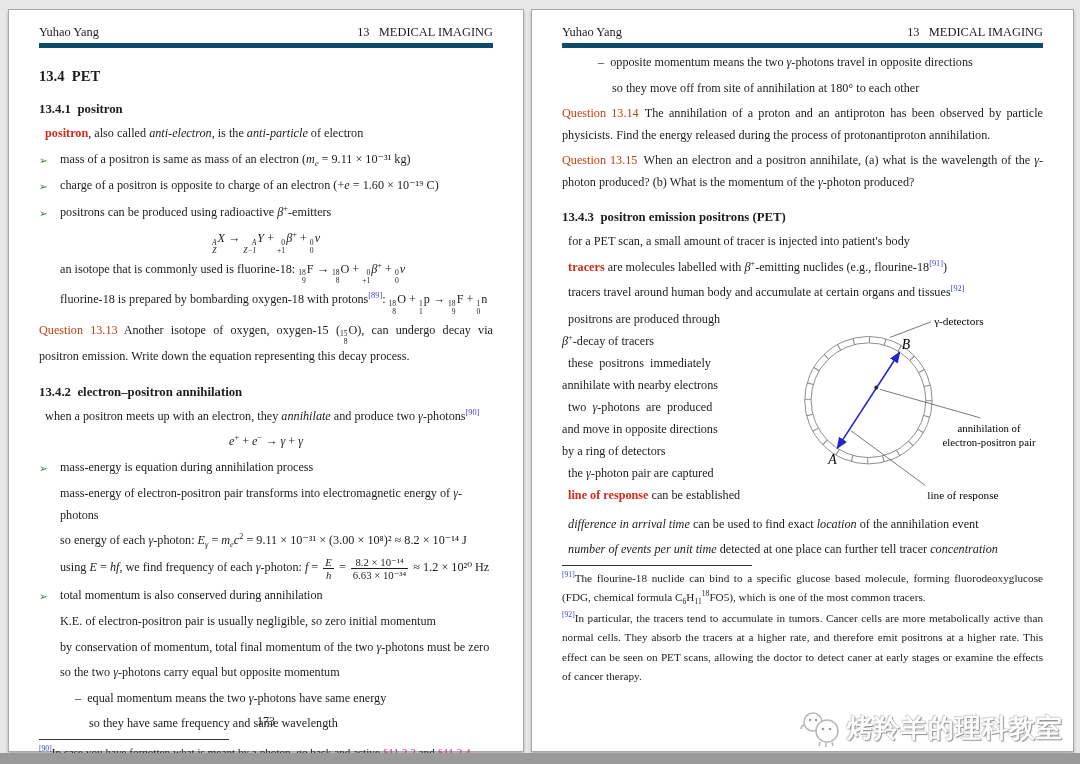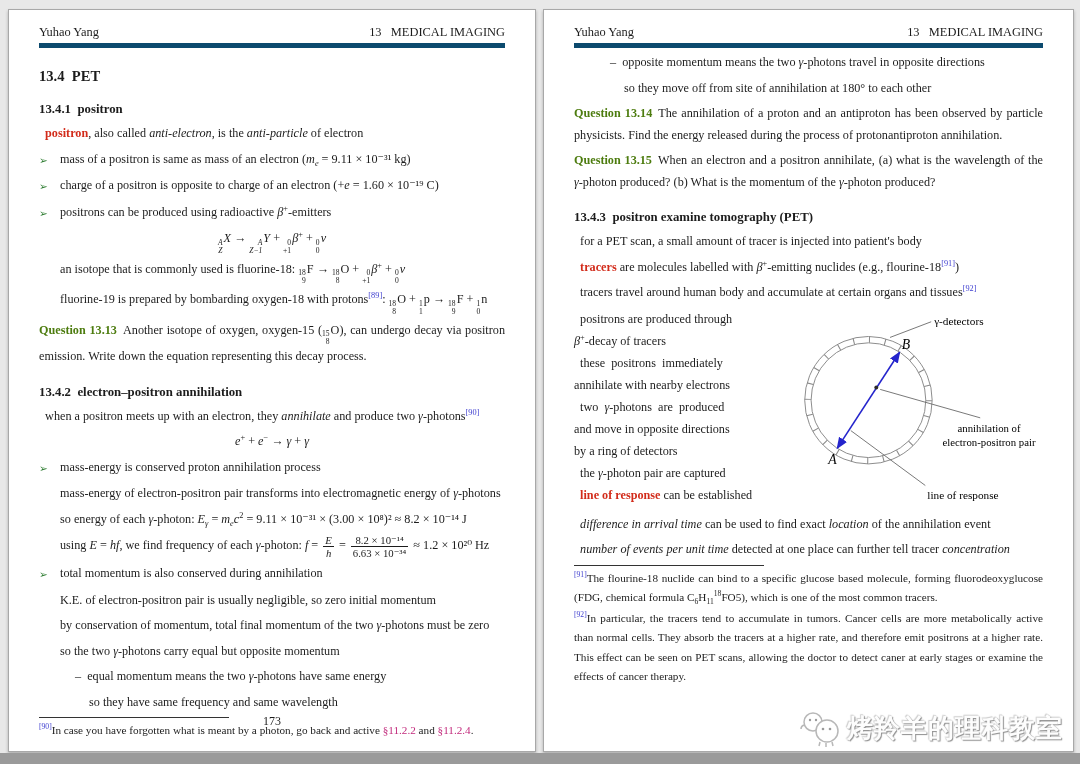--- a/index.html
+++ b/index.html
@@ -32,36 +32,36 @@
   .bk-bullet{display:flex;margin:4px 0;line-height:21.5px;}
   .bk-bullet .marker{color:#2e7d32;width:21px;flex:none;font-family:"DejaVu Sans",sans-serif;font-size:10.5px;padding-top:1px;}
   .bk-sub{margin:4px 0 4px 21px;line-height:21.5px;}
   .bk-dash{margin:4px 0 4px 36px;line-height:21.5px;}
   .bk-dash2{margin:4px 0 4px 50px;line-height:21.5px;}
   .bk-fn{font-size:11.2px;line-height:19.5px;text-align:justify;margin:1px 0;}
 
   
   .i{font-style:italic;}
   .red{color:#d22b1a;font-weight:bold;}
-  .mag{color:#4d7c0f;font-weight:bold;}
+  .mag{color:#c2410c;font-weight:normal;}
   .blue{color:#4040d0;}
   .ref{color:#c22a7c;}
   .sup{vertical-align:super;font-size:.68em;line-height:0;}
   .sub{vertical-align:sub;font-size:.68em;line-height:0;}
   .stack{display:inline-flex;flex-direction:column;font-size:.62em;line-height:1.05;vertical-align:-.35em;text-align:right;margin-right:1px;}
   .frac{display:inline-flex;flex-direction:column;vertical-align:middle;text-align:center;font-size:.88em;line-height:1.12;margin:0 2px;}
   .frac .num{border-bottom:1px solid #1c1c1c;padding:0 2px;}
   .frac .den{padding:0 2px;}
 
   .footnotes{}
   .fn-rule{width:190px;border-top:1px solid #333;margin-bottom:3px;}
   .page-number{position:absolute;bottom:22px;left:0;right:0;text-align:center;font-size:12px;}
 
   
-  .figure{display:flex;margin:3px 0 0 0;}
+  .figure{display:flex;margin:3px 0 0 0;gap:12px;}
   .fig-text{width:214px;flex:none;}
   .fig-line{line-height:22px;}
   .fig-diagram{flex:1;}
   .fig-diagram svg{display:block;margin-top:2px;}
 
   .watermark{
     position:absolute;right:10px;bottom:4px;display:flex;align-items:center;gap:3px;
     font-size:26px;font-weight:bold;letter-spacing:1px;color:#fdfdfd;
     text-shadow:1px 1px 1px #8f8f8f,-1px -1px 1px #cfcfcf,0 0 1px #aaaaaa;
     pointer-events:none;
@@ -112,21 +112,21 @@
           </span><span>F → </span><span class="stack">
             <span>18</span>
             <span>8</span>
           </span><span>O + </span><span class="stack">
             <span>0</span>
             <span>+1</span>
           </span><span class="i">β</span><span class="sup">+</span><span> + </span><span class="stack">
             <span>0</span>
             <span>0</span>
           </span><span class="i">ν</span></div>
-        <div class="bk-sub"><span>fluorine-19 is prepared by bombarding oxygen-18 with protons</span><span class="blue sup">[89]</span><span>: </span><span class="stack">
+        <div class="bk-sub"><span>fluorine-18 is prepared by bombarding oxygen-18 with protons</span><span class="blue sup">[89]</span><span>: </span><span class="stack">
             <span>18</span>
             <span>8</span>
           </span><span>O + </span><span class="stack">
             <span>1</span>
             <span>1</span>
           </span><span>p → </span><span class="stack">
             <span>18</span>
             <span>9</span>
           </span><span>F + </span><span class="stack">
             <span>1</span>
@@ -134,21 +134,21 @@
           </span><span>n</span></div>
         <div class="bk-para"><span class="mag">Question 13.13</span><span> Another isotope of oxygen, oxygen-15 (</span><span class="stack">
             <span>15</span>
             <span>8</span>
           </span><span>O), can undergo decay via positron emission. Write down the equation representing this decay process.</span></div>
         <div class="bk-h2"><span>13.4.2  electron–positron annihilation</span></div>
         <div class="bk-line"><span> when a positron meets up with an electron, they </span><span class="i">annihilate</span><span> and produce two </span><span class="i">γ</span><span>-photons</span><span class="blue sup">[90]</span></div>
         <div class="bk-eq"><span class="i">e</span><span class="sup">+</span><span> + </span><span class="i">e</span><span class="sup">−</span><span> → </span><span class="i">γ</span><span> + </span><span class="i">γ</span></div>
         <div class="bk-bullet">
           <span class="marker">➢</span>
-          <span class="bcontent"><span>mass-energy is conserved proton annihilation process</span></span>
+          <span class="bcontent"><span>mass-energy is equation during annihilation process</span></span>
         </div>
         <div class="bk-sub"><span>mass-energy of electron-positron pair transforms into electromagnetic energy of </span><span class="i">γ</span><span>-photons</span></div>
         <div class="bk-sub"><span>so energy of each </span><span class="i">γ</span><span>-photon: </span><span class="i">E</span><span class="i sub">γ</span><span> = </span><span class="i">m</span><span class="i sub">e</span><span class="i">c</span><span class="sup">2</span><span> = 9.11 × 10⁻³¹ × (3.00 × 10⁸)² ≈ 8.2 × 10⁻¹⁴ J</span></div>
         <div class="bk-sub"><span>using </span><span class="i">E</span><span> = </span><span class="i">hf</span><span>, we find frequency of each </span><span class="i">γ</span><span>-photon: </span><span class="i">f</span><span> = </span><span class="frac i">
             <span class="num">E</span>
             <span class="den">h</span>
           </span><span> = </span><span class="frac">
             <span class="num">8.2 × 10⁻¹⁴</span>
             <span class="den">6.63 × 10⁻³⁴</span>
           </span><span> ≈ 1.2 × 10²⁰ Hz</span></div>
@@ -174,21 +174,21 @@
   <div class="page">
     <div class="page-header">
       <span class="hdr-left">Yuhao Yang</span>
       <span class="hdr-right">13   MEDICAL IMAGING</span>
     </div>
     <div class="content">
         <div class="bk-dash"><span>– opposite momentum means the two </span><span class="i">γ</span><span>-photons travel in opposite directions</span></div>
         <div class="bk-dash2"><span>so they move off from site of annihilation at 180° to each other</span></div>
         <div class="bk-para"><span class="mag">Question 13.14</span><span> The annihilation of a proton and an antiproton has been observed by particle physicists. Find the energy released during the process of protonantiproton annihilation.</span></div>
         <div class="bk-para"><span class="mag">Question 13.15</span><span> When an electron and a positron annihilate, (a) what is the wavelength of the </span><span class="i">γ</span><span>-photon produced? (b) What is the momentum of the </span><span class="i">γ</span><span>-photon produced?</span></div>
-        <div class="bk-h2"><span>13.4.3  positron examine tomography (PET)</span></div>
+        <div class="bk-h2"><span>13.4.3  positron emission positrons (PET)</span></div>
         <div class="bk-line"><span> for a PET scan, a small amount of tracer is injected into patient's body</span></div>
         <div class="bk-line"><span> </span><span class="red">tracers</span><span> are molecules labelled with </span><span class="i">β</span><span class="sup">+</span><span>-emitting nuclides (e.g., flourine-18</span><span class="blue sup">[91]</span><span>)</span></div>
         <div class="bk-line"><span> tracers travel around human body and accumulate at certain organs and tissues</span><span class="blue sup">[92]</span></div>
       </div>
 
     <div class="figure">
       <div class="fig-text">
           <div class="fig-line"><span> positrons are produced through</span></div>
           <div class="fig-line"><span class="i">β</span><span class="sup">+</span><span>-decay of tracers</span></div>
           <div class="fig-line"><span> these positrons immediately</span></div>

